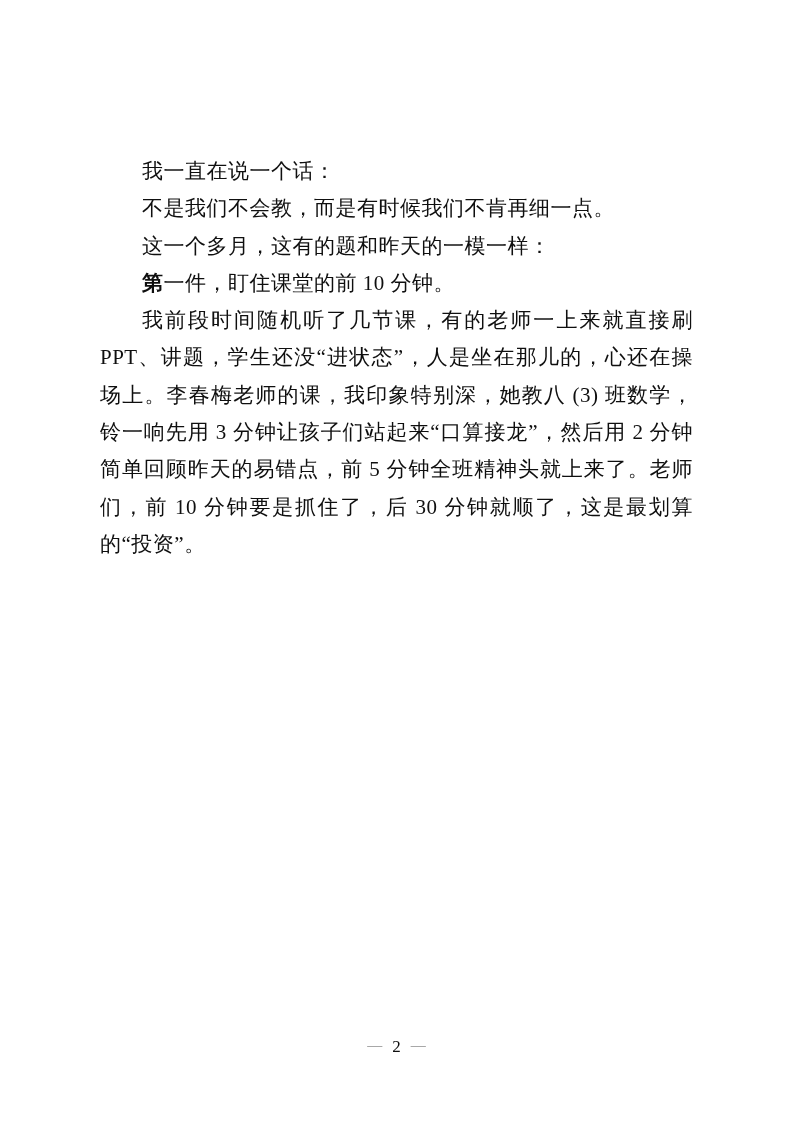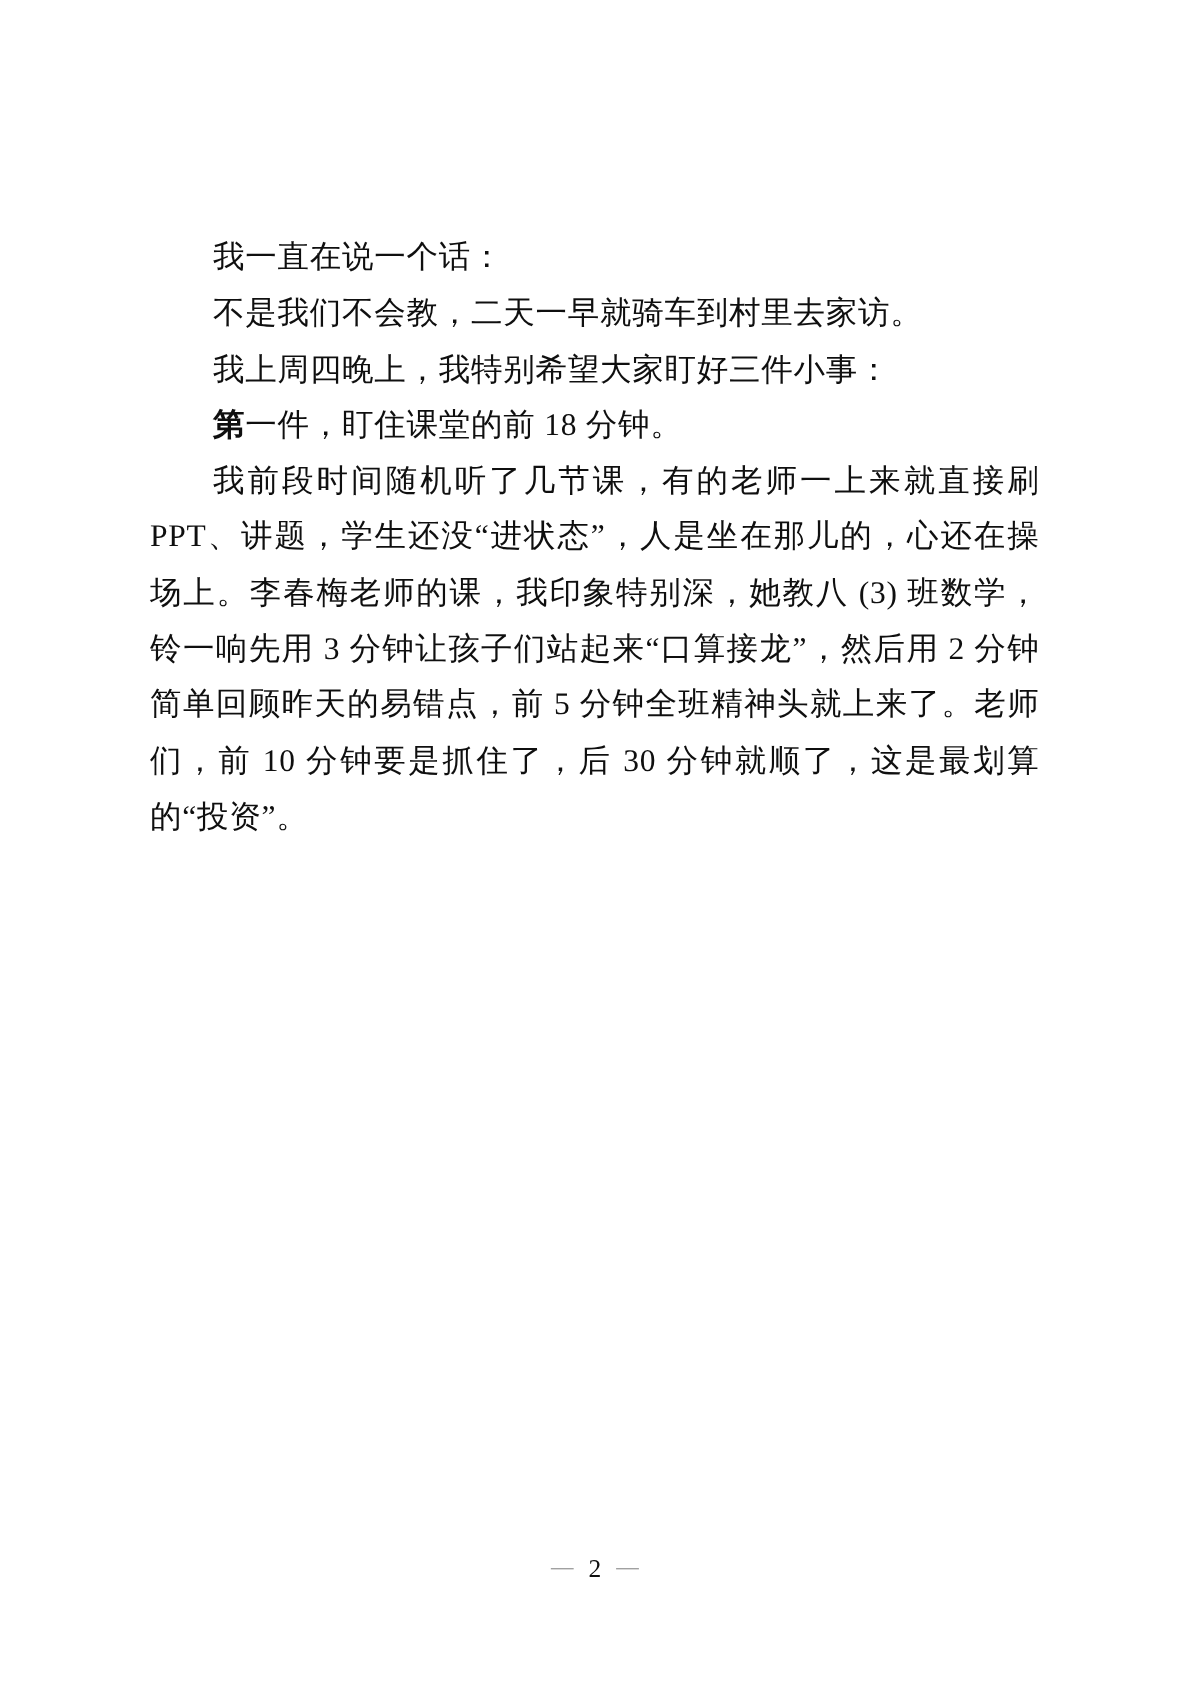--- a/index.html
+++ b/index.html
@@ -56,21 +56,21 @@
     margin: 0 10px;
     font-family: "Liberation Serif", "DejaVu Serif", serif;
   }
 </style>
 </head>
 <body>
 
 <div class="page">
   <div class="content">
       <p class="para"><span class="run">我一直在说一个话：</span></p>
-      <p class="para"><span class="run">不是我们不会教，二天一早就骑车到村里去家访。</span></p>
-      <p class="para"><span class="run">我上周四晚上，我特别希望大家盯好三件小事：</span></p>
-      <p class="para"><span class="run bold">第</span><span class="run">一件，盯住课堂的前 18 分钟。</span></p>
+      <p class="para"><span class="run">不是我们不会教，而是有时候我们不肯再细一点。</span></p>
+      <p class="para"><span class="run">这一个多月，这有的题和昨天的一模一样：</span></p>
+      <p class="para"><span class="run bold">第</span><span class="run">一件，盯住课堂的前 10 分钟。</span></p>
       <p class="para"><span class="run">我前段时间随机听了几节课，有的老师一上来就直接刷 PPT、讲题，学生还没“进状态”，人是坐在那儿的，心还在操场上。李春梅老师的课，我印象特别深，她教八 (3) 班数学，铃一响先用 3 分钟让孩子们站起来“口算接龙”，然后用 2 分钟简单回顾昨天的易错点，前 5 分钟全班精神头就上来了。老师们，前 10 分钟要是抓住了，后 30 分钟就顺了，这是最划算的“投资”。</span></p>
     </div>
   <div class="footer">
     <span class="dash">—</span><span class="num">2</span><span class="dash">—</span>
   </div>
 </div>
 
 </body></html>

